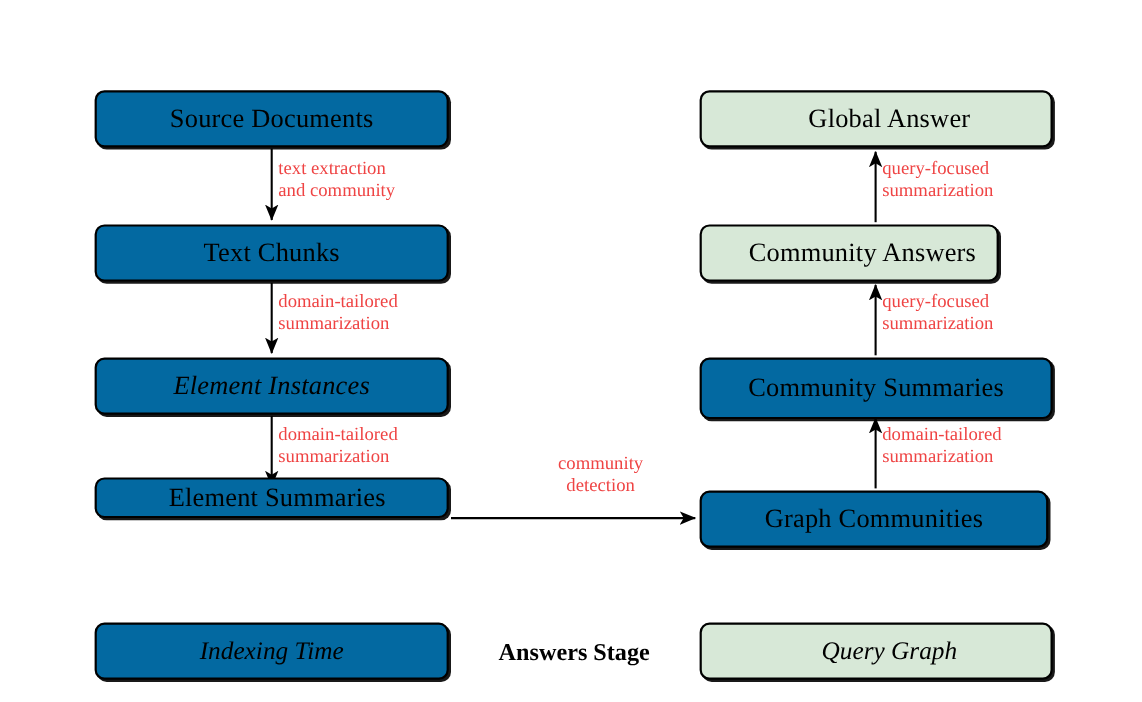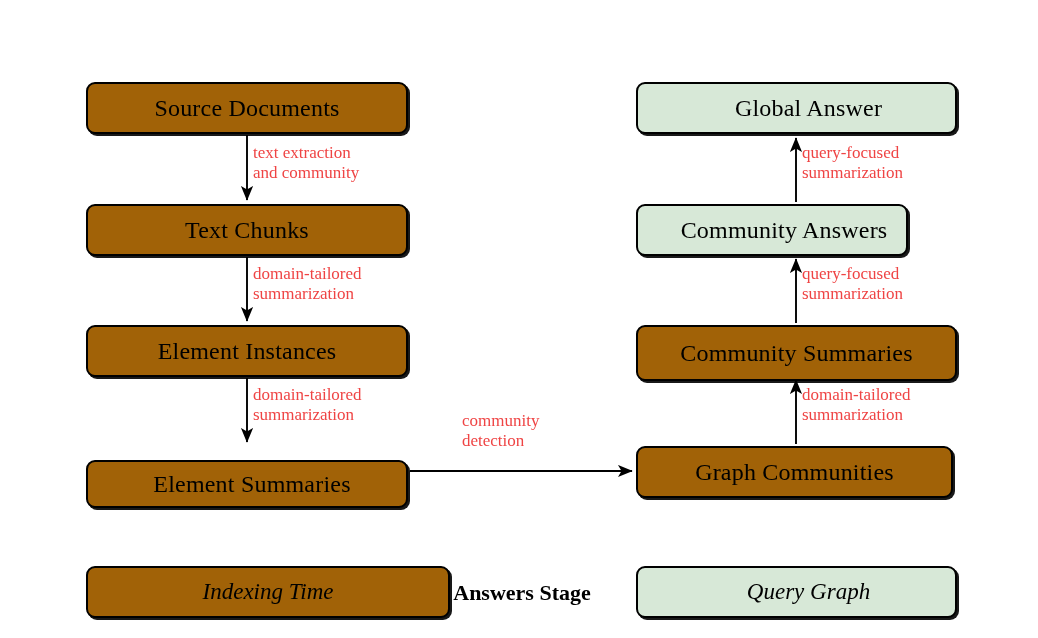--- a/index.html
+++ b/index.html
@@ -16,21 +16,21 @@
     box-sizing:border-box;
     border:2.2px solid #000000;
     border-radius:9px;
     display:flex;align-items:center;justify-content:center;
     font-size:24px;
     line-height:1;
     color:#000000;
     letter-spacing:.2px;
     box-shadow:2px 2px 0 0 rgba(0,0,0,0.90);
   }
-  .fill-index{background:#a16207;}
+  .fill-index{background:#0369a1;}
   .fill-query{background:#d7e8d7;padding-left:24px;}
 
   .legend-node{
     position:absolute;
     box-sizing:border-box;
     border:2.2px solid #000000;
     border-radius:9px;
     display:flex;align-items:center;justify-content:center;
     font-size:23px;
     font-style:italic;
@@ -87,44 +87,44 @@
   </svg>
 
   <div class="node fill-index" style="left:86px;top:82px;width:322px;height:52px;">
     <span>Source Documents</span>
   </div>
 
   <div class="node fill-index" style="left:86px;top:204px;width:322px;height:52px;">
     <span>Text Chunks</span>
   </div>
 
-  <div class="node fill-index" style="left:86px;top:325px;width:322px;height:52px;">
+  <div class="node fill-index" style="left:86px;top:325px;width:322px;height:52px;font-style:italic;">
     <span>Element Instances</span>
   </div>
 
-  <div class="node fill-index" style="left:86px;top:460px;width:322px;height:48px;padding-left:10px;">
+  <div class="node fill-index" style="left:86px;top:434px;width:322px;height:37px;padding-left:10px;">
     <span>Element Summaries</span>
   </div>
 
   <div class="edge-label" style="left:253px;top:143px;">
     <span class="l1">text extraction</span>
     <span class="l2">and community</span>
   </div>
 
   <div class="edge-label" style="left:253px;top:264px;">
     <span class="l1">domain-tailored</span>
     <span class="l2">summarization</span>
   </div>
 
   <div class="edge-label" style="left:253px;top:385px;">
     <span class="l1">domain-tailored</span>
     <span class="l2">summarization</span>
   </div>
 
-  <div class="edge-label" style="left:462px;top:411px;text-align:left;width:120px;">
+  <div class="edge-label" style="left:486px;top:411px;text-align:center;width:120px;">
     <span class="l1">community</span>
     <span class="l2">detection</span>
   </div>
 
   <div class="node fill-query" style="left:636px;top:82px;width:321px;height:52px;">
     <span>Global Answer</span>
   </div>
 
   <div class="node fill-query" style="left:636px;top:204px;width:272px;height:52px;">
     <span>Community Answers</span>
@@ -146,21 +146,21 @@
   <div class="edge-label" style="left:802px;top:264px;">
     <span class="l1">query-focused</span>
     <span class="l2">summarization</span>
   </div>
 
   <div class="edge-label" style="left:802px;top:385px;">
     <span class="l1">domain-tailored</span>
     <span class="l2">summarization</span>
   </div>
 
-  <div class="legend-node fill-index" style="left:86px;top:566px;width:364px;height:52px;">
+  <div class="legend-node fill-index" style="left:86px;top:566px;width:322px;height:52px;">
     <span>Indexing Time</span>
   </div>
 
   <div class="legend-caption" style="left:408px;top:580px;width:228px;">
     <span>Answers Stage</span>
   </div>
 
   <div class="legend-node fill-query" style="left:636px;top:566px;width:321px;height:52px;">
     <span>Query Graph</span>
   </div>

